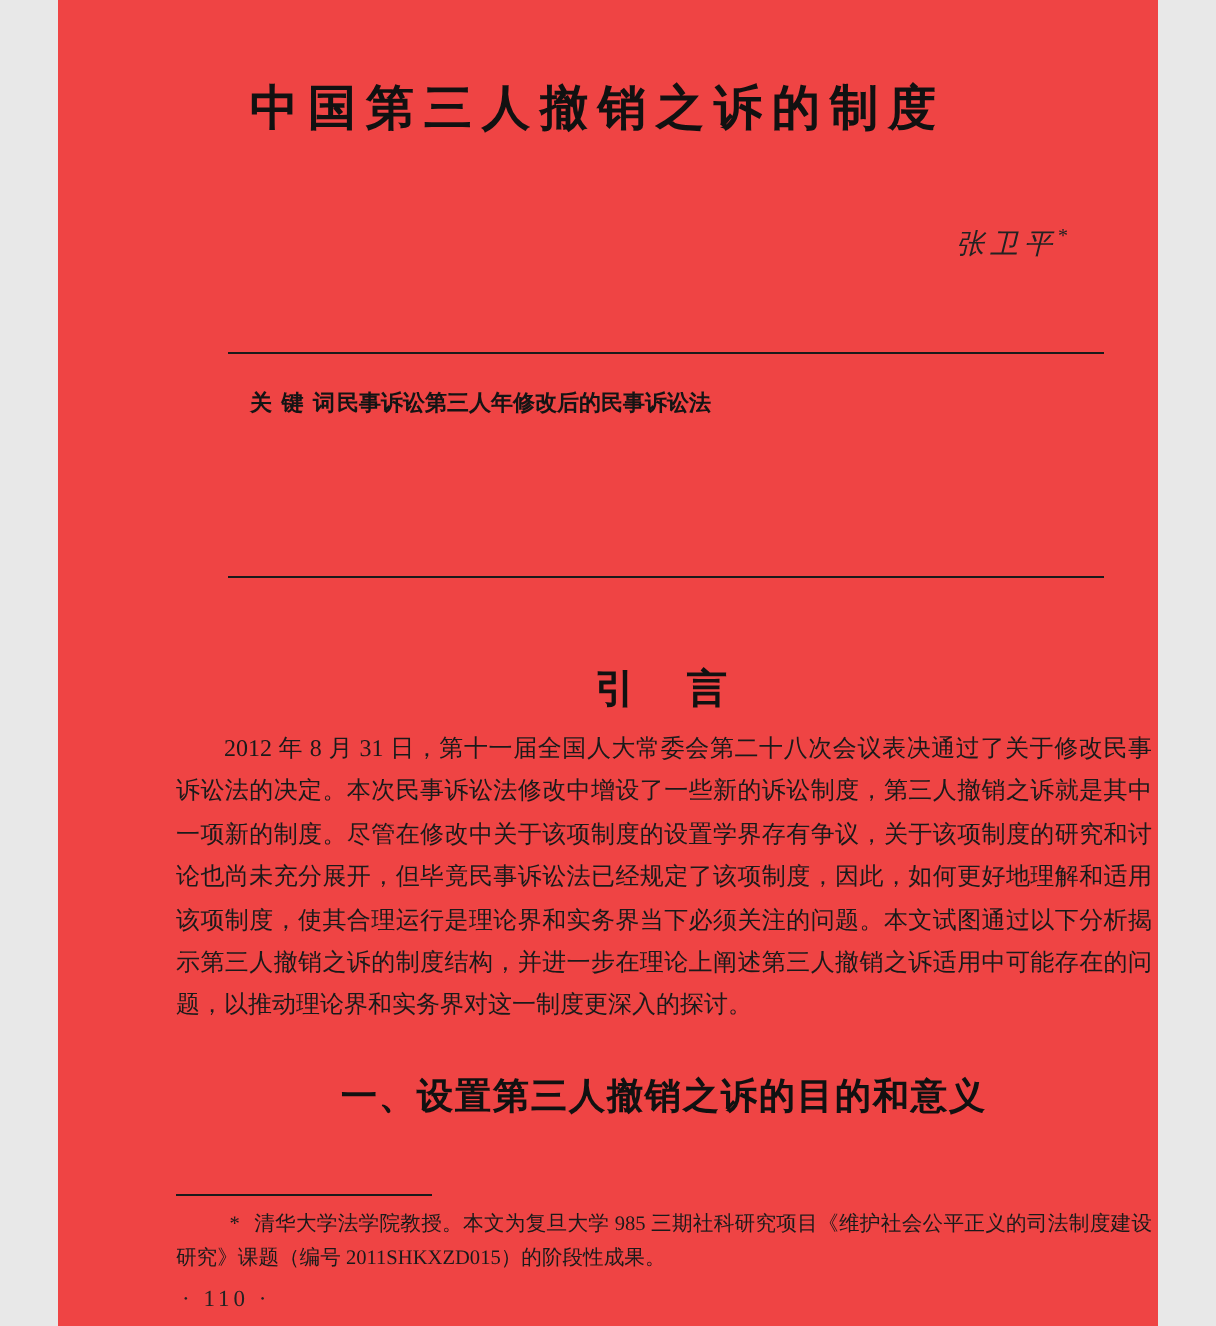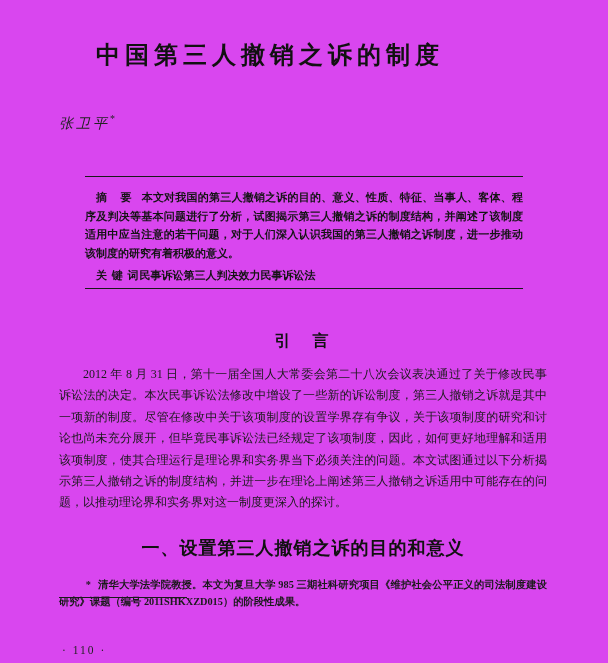--- a/index.html
+++ b/index.html
@@ -1,33 +1,33 @@
 <!DOCTYPE html>
 <html><head>
 <meta charset="utf-8">
 <style>
   html,body { margin:0; padding:0; background:#e8e8e8; }
   .page {
     position:relative;
-    width:608px; height:663px;
-    background:#d946ef;
+    width:550px; height:663px;
+    background:#ef4444;
     font-family:"Liberation Serif","DejaVu Serif",serif;
     color:#1c1c1c;
     overflow:hidden;
     margin:0 auto;
   }
   .paper-title {
     position:absolute; left:96px; top:22px;
     font-family:"Liberation Sans","DejaVu Sans",sans-serif;
     font-weight:bold; font-size:24px; letter-spacing:5px;
     line-height:34px; color:#111;
   }
   .author-line {
     position:absolute; left:59px; top:113px; width:446px;
-    text-align:left; font-style:italic;
+    text-align:right; font-style:italic;
     font-size:14px; letter-spacing:3px; color:#222;
   }
   .author-line sup { font-size:10px; font-style:normal; letter-spacing:0; }
   .rule {
     position:absolute; left:85px; width:438px; height:0;
     border-top:1.5px solid #1a1a1a;
   }
   .rule-top { top:176px; }
   .rule-bottom { top:288px; }
   .abstract-section {
@@ -42,37 +42,37 @@
     margin:6px 0 0; font-size:11px; font-weight:bold;
     text-indent:1em; color:#141414;
   }
   .keywords-label { letter-spacing:1px; }
   .keyword { }
   .center-heading {
     position:absolute; left:59px; width:488px; text-align:center;
     font-family:"Liberation Sans","DejaVu Sans",sans-serif;
     font-weight:bold; color:#111;
   }
-  .intro-heading { top:331px; font-size:16px; letter-spacing:3px; }
+  .intro-heading { top:331px; font-size:20px; letter-spacing:3px; }
   .section-1-heading { top:536px; font-size:18px; letter-spacing:1px; }
   .body-para {
     position:absolute; left:59px; width:488px; margin:0;
     font-size:12px; line-height:21.4px;
     text-align:justify; text-indent:2em; color:#1a1a1a;
   }
   .intro-paragraph { top:364px; }
   .section-1-paragraph { top:566px; }
   .footnote-divider {
     position:absolute; left:59px; top:597px; width:128px; height:0;
     border-top:1.2px solid #1a1a1a;
   }
   .footnote-text {
-    position:absolute; left:59px; top:577px; width:488px; margin:0;
+    position:absolute; left:59px; top:605px; width:488px; margin:0;
     font-size:10.3px; line-height:16.5px;
-    text-align:justify; text-indent:2.6em; color:#1a1a1a;font-weight:bold;
+    text-align:justify; text-indent:2.6em; color:#1a1a1a;
   }
   .footnote-marker { margin-right:7px; }
   .page-number {
     position:absolute; left:62px; top:644px;
     font-size:11.5px; letter-spacing:2px; color:#222;
   }
 </style>
 </head>
 <body>
 
@@ -82,25 +82,22 @@
     <span>中国第三人撤销之诉的制度</span><br>
   </h1>
 
   <div class="author-line">
     <span>张卫平</span><sup>*</sup>
   </div>
 
   <div class="rule rule-top"></div>
 
   <div class="abstract-section">
-    <p class="abstract-text">
-      <span class="abstract-label">摘　要</span><span>本文对我国的第三人撤销之诉的目的、意义、性质、特征、当事人、客体、程序及判决等基本问题进行了分析，试图揭示第三人撤销之诉的制度结构，并阐述了该制度适用中应当注意的若干问题，对于人们深入认识我国的第三人撤销之诉制度，进一步推动该制度的研究有着积极的意义。</span>
-    </p>
     <p class="keywords-line">
-      <span class="keywords-label">关 键 词</span><span class="keyword">民事诉讼第三人</span><span class="keyword">判决效力</span><span class="keyword">民事诉讼法</span>
+      <span class="keywords-label">关 键 词</span><span class="keyword">民事诉讼第三人</span><span class="keyword">年修改后的</span><span class="keyword">民事诉讼法</span>
     </p>
   </div>
 
   <div class="rule rule-bottom"></div>
 
   <div class="center-heading intro-heading">引　言</div>
 
   <p class="body-para intro-paragraph">2012 年 8 月 31 日，第十一届全国人大常委会第二十八次会议表决通过了关于修改民事诉讼法的决定。本次民事诉讼法修改中增设了一些新的诉讼制度，第三人撤销之诉就是其中一项新的制度。尽管在修改中关于该项制度的设置学界存有争议，关于该项制度的研究和讨论也尚未充分展开，但毕竟民事诉讼法已经规定了该项制度，因此，如何更好地理解和适用该项制度，使其合理运行是理论界和实务界当下必须关注的问题。本文试图通过以下分析揭示第三人撤销之诉的制度结构，并进一步在理论上阐述第三人撤销之诉适用中可能存在的问题，以推动理论界和实务界对这一制度更深入的探讨。</p>
 
   <div class="center-heading section-1-heading">一、设置第三人撤销之诉的目的和意义</div>

